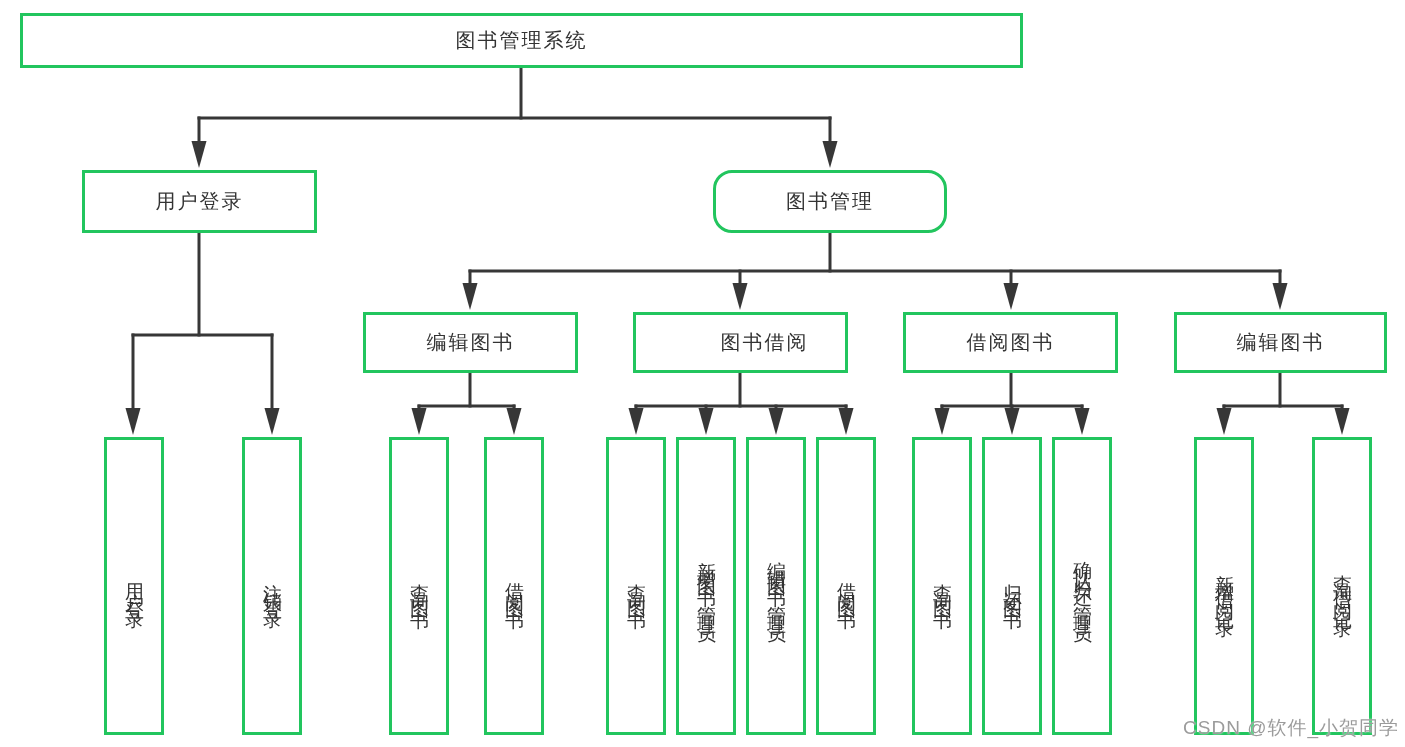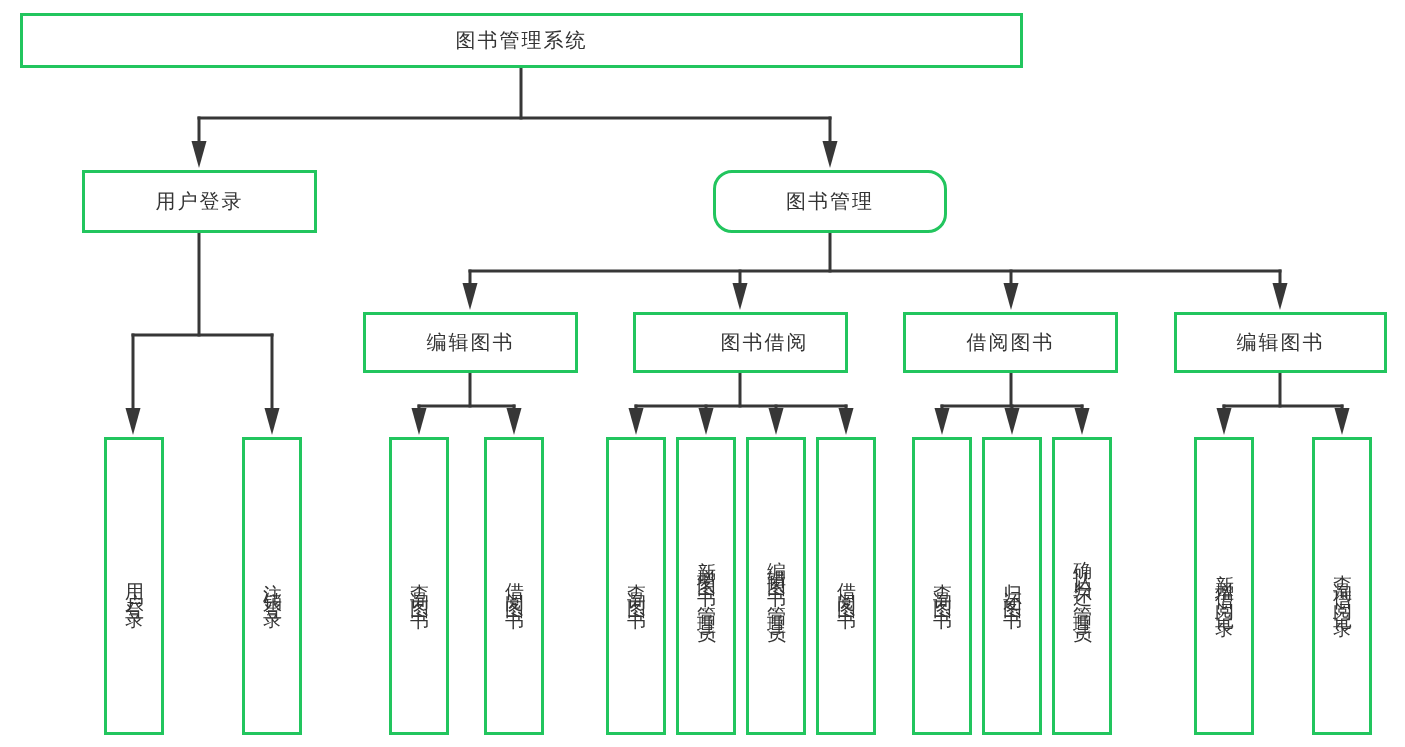--- a/index.html
+++ b/index.html
@@ -169,13 +169,14 @@
   <div class="node v" style="left:1052px; top:437px; width:60px; height:298px;">
     <span>确认归还（管理员）</span>
   </div>
   <div class="node v" style="left:1194px; top:437px; width:60px; height:298px;">
     <span>新增借阅记录</span>
   </div>
   <div class="node v" style="left:1312px; top:437px; width:60px; height:298px;">
     <span>查询借阅记录</span>
   </div>
 
+  <div class="watermark">CSDN @软件_小贺同学</div>
 </div>
 
 </body></html>

